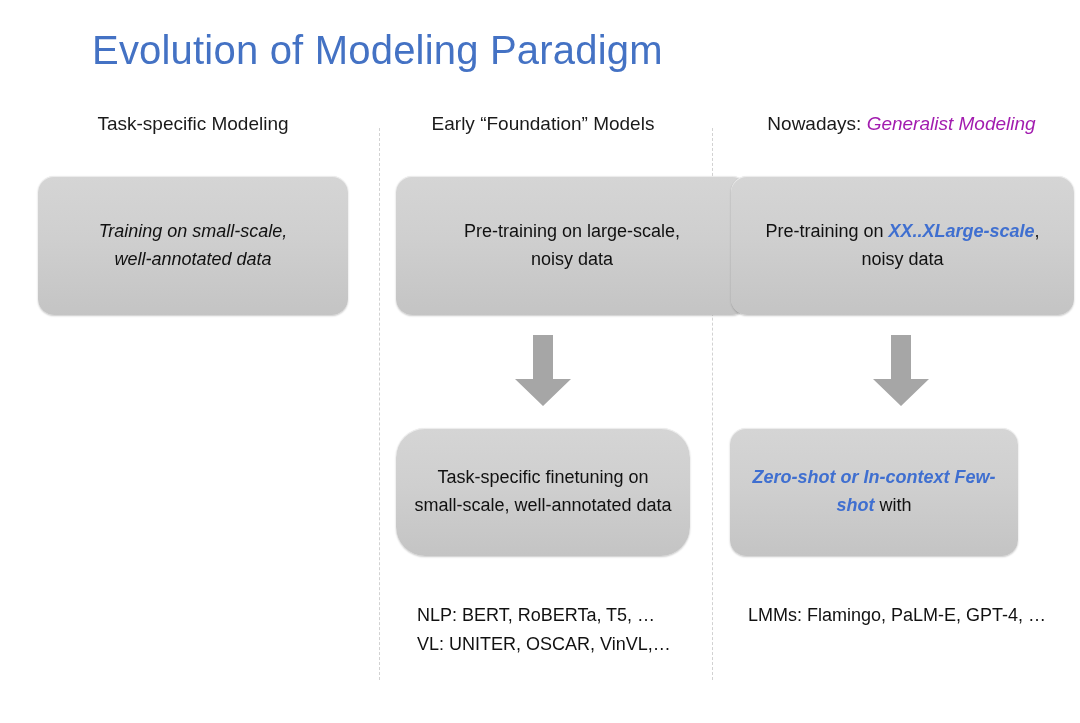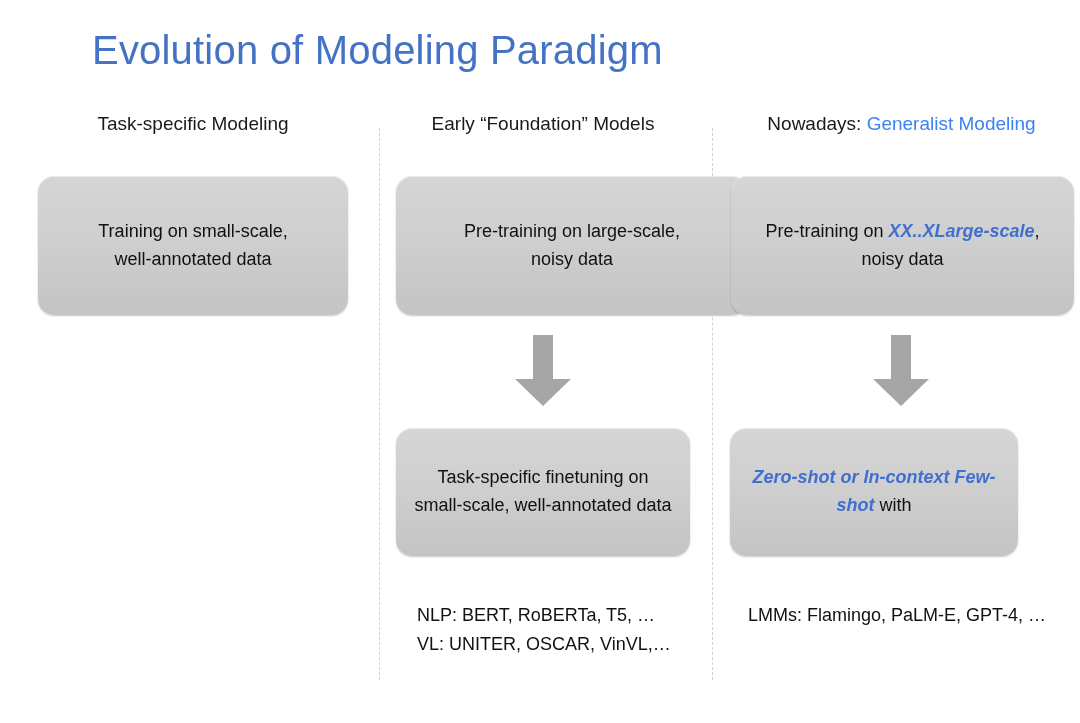--- a/index.html
+++ b/index.html
@@ -49,21 +49,22 @@
     top: 113px;
     font-size: 19px;
     color: #1a1a1a;
     text-align: center;
     white-space: nowrap;
   }
   .col-header.c1 { left: 38px;  width: 310px; }
   .col-header.c2 { left: 396px; width: 294px; }
   .col-header.c3 { left: 730px; width: 343px; }
   .col-header .accent {
-    color: #3b82f6;
+    color: #a21caf;
+    font-style: italic;
   }
 
   
   .box {
     position: absolute;
     border-radius: 16px;
     background: linear-gradient(180deg, #d5d5d5 0%, #cfcfcf 45%, #c4c4c4 100%);
     box-shadow: 0 1px 2px rgba(0,0,0,0.22), inset 0 1px 0 rgba(255,255,255,0.55);
     display: flex;
     align-items: center;
@@ -74,24 +75,24 @@
     line-height: 1.55;
     padding: 0 14px;
     box-sizing: border-box;
   }
   .box .accent {
     color: #3f6fd0;
     font-style: italic;
     font-weight: 600;
   }
 
-  .box.b1 { left: 38px;  top: 176px; width: 310px; height: 139px; }
+  .box.b1 { left: 38px;  top: 176px; width: 310px; height: 139px; font-style: italic; }
   .box.b2 { left: 396px; top: 176px; width: 352px; height: 139px; }
   .box.b3 { left: 731px; top: 176px; width: 343px; height: 139px; }
-  .box.b4 { left: 396px; top: 428px; width: 294px; height: 128px; }
+  .box.b4 { left: 396px; top: 428px; width: 294px; height: 128px; border-radius: 29px; }
   .box.b5 { left: 730px; top: 428px; width: 288px; height: 128px; }
 
   
   .arrow {
     position: absolute;
     width: 62px;
     height: 72px;
   }
   .arrow.a1 { left: 512px; top: 335px; }
   .arrow.a2 { left: 870px; top: 335px; }

